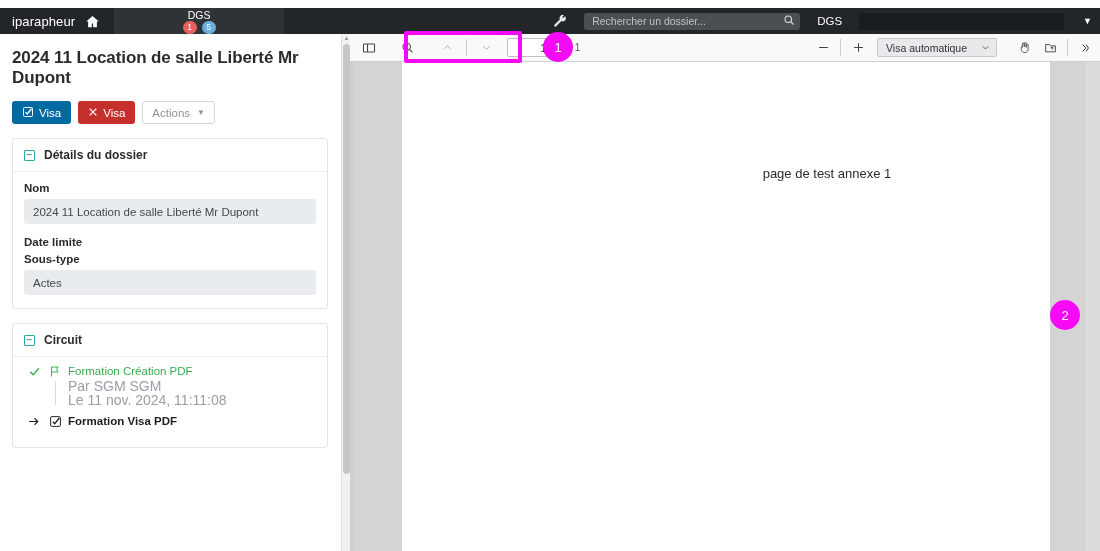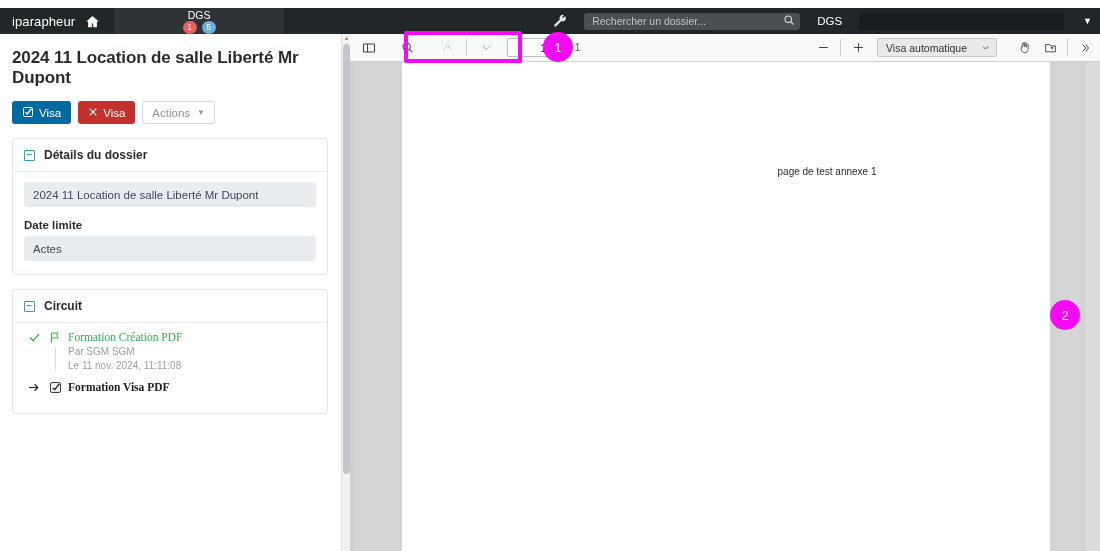--- a/index.html
+++ b/index.html
@@ -126,24 +126,24 @@
   }
   .field-group:last-child .field-value-box { margin-bottom: 0; }
 
   
   .circuit-body { padding: 7px 11px 11px 11px; }
   .circ-row { display:flex; align-items:flex-start; gap: 0; position:relative; }
   .circ-state { width: 20px; display:flex; justify-content:center;
     padding-top:1px; color:#38b04a; }
   .circ-icon { width: 22px; display:flex; justify-content:center; padding-top:1px;}
   .circ-text { flex:1; padding-left: 2px; }
-  .circ-title { font-size: 11.5px; line-height: 15px; font-family: Liberation Serif, serif; }
+  .circ-title { font-size: 11.5px; line-height: 15px; }
   .circ-title.done { color:#37ab4e; }
   .circ-title.current { color:#1c1f21; font-weight:bold; }
-  .circ-sub { font-size: 10px; color:#9aa0a5; line-height: 14px; }
+  .circ-sub { font-size: 14px; color:#9aa0a5; line-height: 14px; }
   .circ-rowgap { height: 7px; }
   .circ-connector {
     position:absolute; left: 31px; top: 17px; bottom: 2px;
     width:1px; background:#d7dbde;
   }
 
   
   .left-scrollbar {
     position:absolute; left:341px; top:26px; width: 9px; height:525px;
     background:#f2f2f2; border-left:1px solid #e0e0e0;
@@ -186,21 +186,21 @@
     border-radius:2px; font-size:10.5px; color:#2f3234;
     display:flex; align-items:center; gap:14px; padding:0 6px 0 8px;
     margin-left:6px; cursor:pointer;
   }
   .pdf-page {
     position:absolute; left:52px; top:28px; width:648px; height:497px;
     background:#fff;
   }
   .pdf-text {
     position:absolute; left:425px; top:104px;
-    font-size:10px; color:#2b2b2b;
+    font-size:13px; color:#2b2b2b;
     transform: translateX(-50%);
     white-space: nowrap;
   }
   .pdf-vscroll {
     position:absolute; right:0; top:28px; width:14px; height:497px;
     background:#dcdcdc;
   }
   .pdf-left-strip {
     position:absolute; left:0; top:28px; width:4px; height:497px;
     background:#cfcfcf;
@@ -292,28 +292,30 @@
       </div>
     </div>
 
     <div class="card">
       <div class="card-head">
         <span class="collapse-box">−</span>
         <span>Détails du dossier</span>
       </div>
       <div class="card-body">
         <div class="field-group">
+          <div class="field-label">Nom</div>
           <div class="field-value-box">2024 11 Location de salle Liberté Mr Dupont</div>
         </div>
         <div class="field-group">
           <div class="field-label">Date limite</div>
         </div>
         <div class="field-group">
         </div>
         <div class="field-group">
+          <div class="field-label">Sous-type</div>
           <div class="field-value-box">Actes</div>
         </div>
       </div>
     </div>
 
     <div class="card">
       <div class="card-head">
         <span class="collapse-box">−</span>
         <span>Circuit</span>
       </div>

